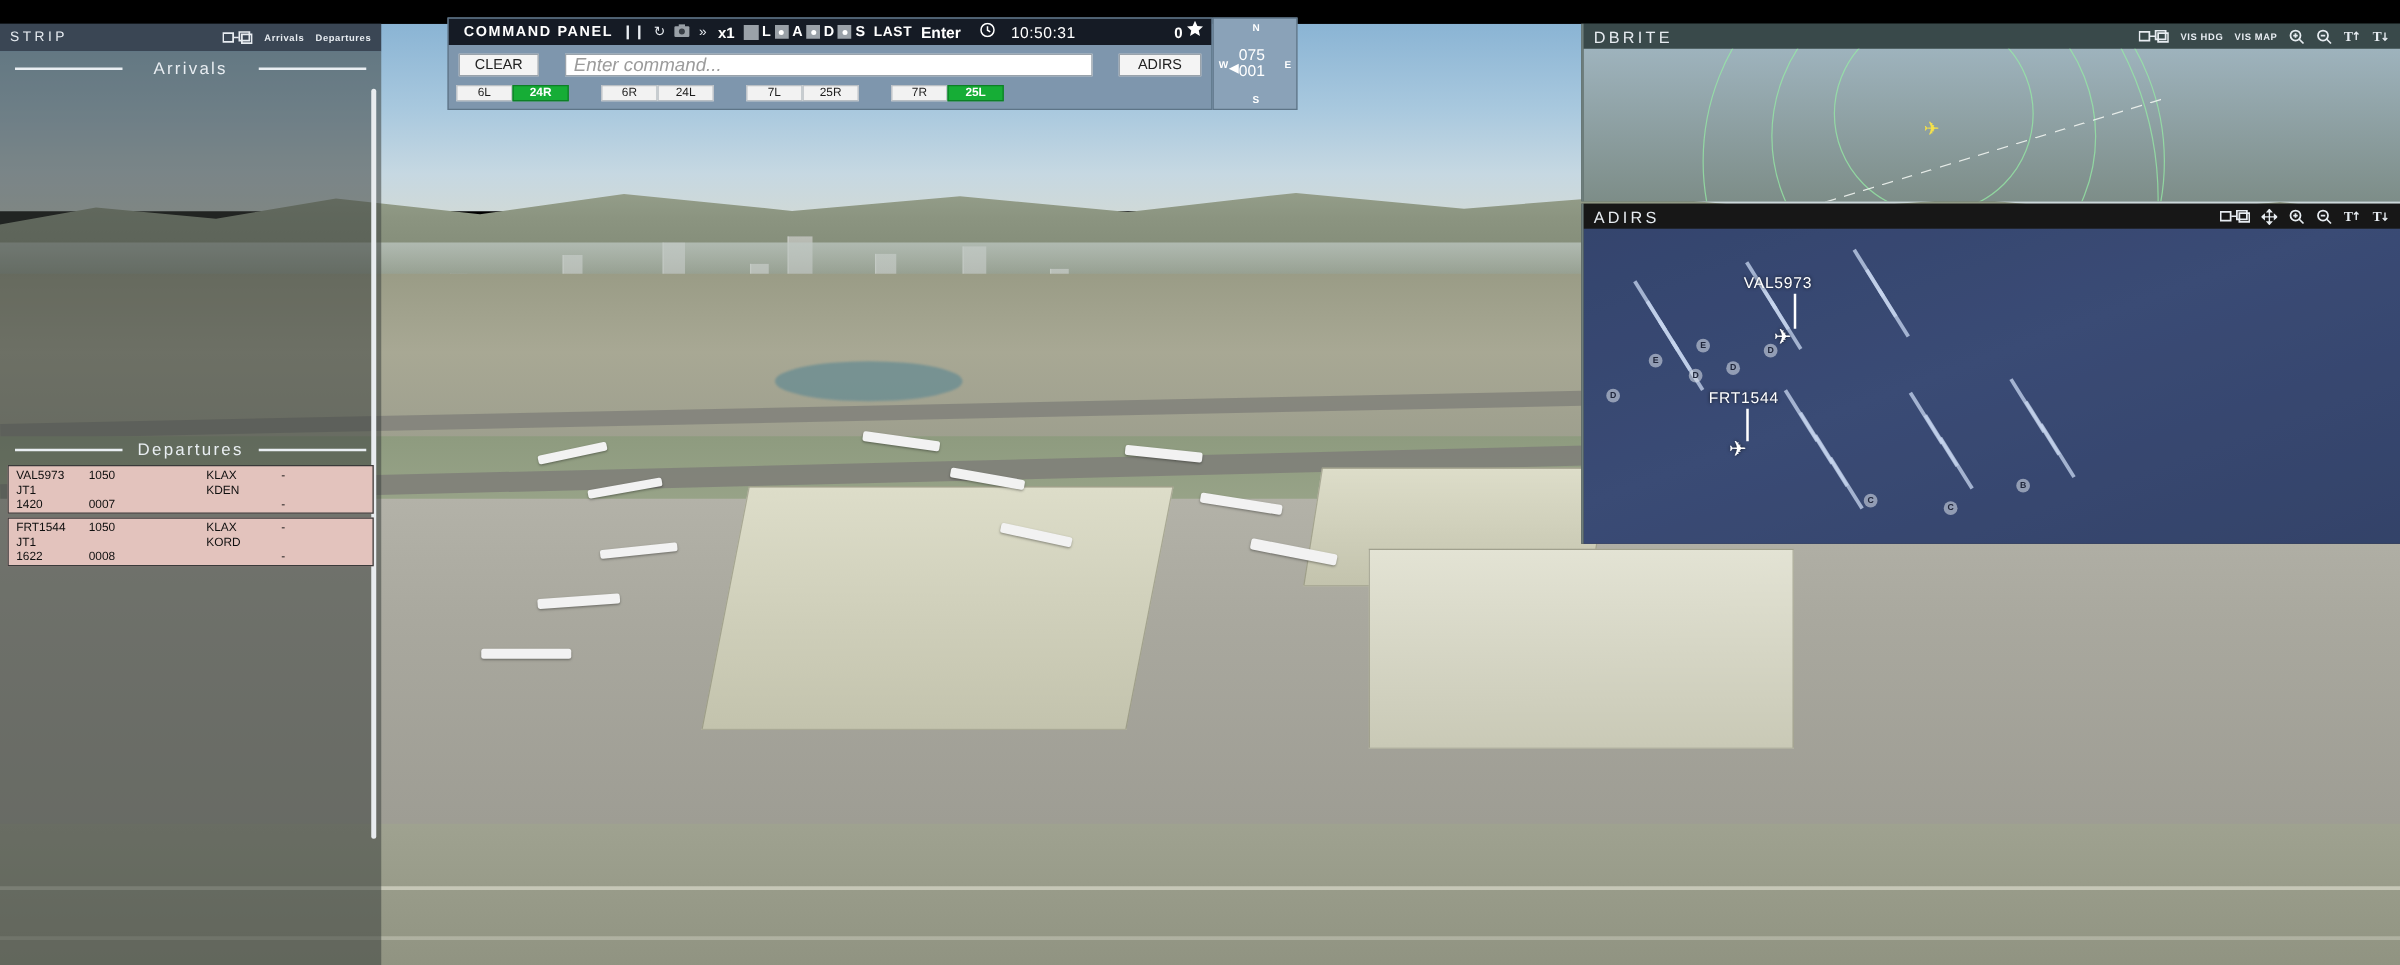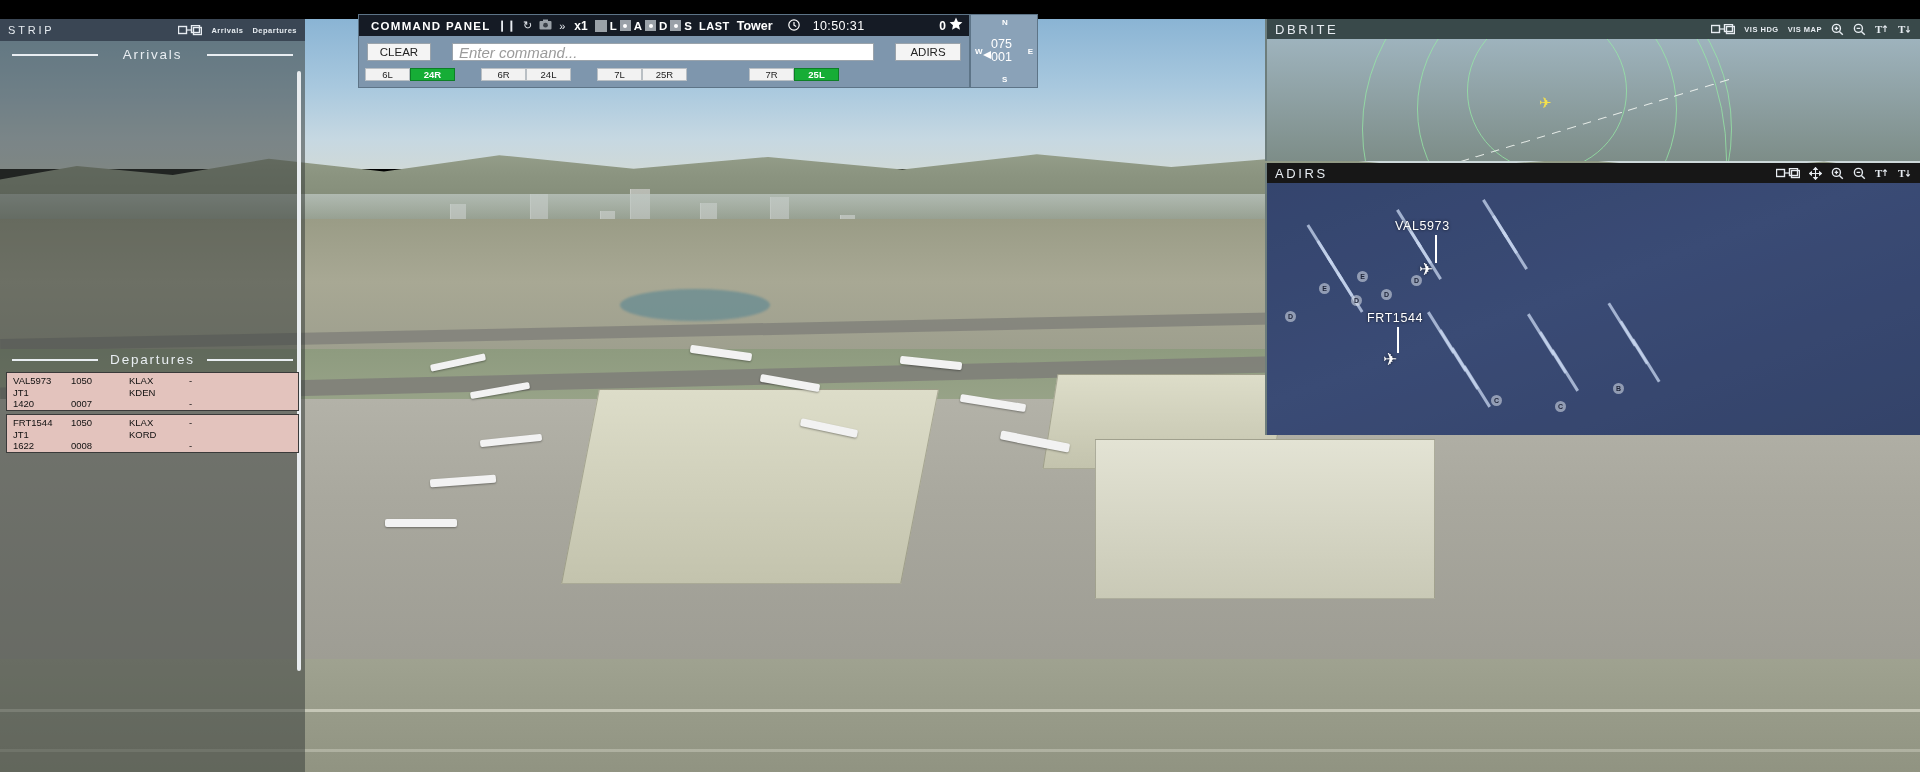--- a/index.html
+++ b/index.html
@@ -79,21 +79,21 @@
     width:86px; height:2px; background:#e9eef2; }
   .sect-head:before { left:12px; } .sect-head:after { right:12px; }
   .strip-arrivals { position:absolute; left:0; top:0; width:305px; height:305px; }
   .strip-divider { position:absolute; left:297px; top:30px; width:4px; height:600px;
     background:#e8ecef; border-radius:2px; }
   .strip-departures { position:absolute; left:0; top:305px; width:305px; height:130px; }
   .fstrip { margin:0 6px 3px 6px; background:#e3c3bd; border:1px solid #3a3a3a;
     color:#101010; font-family:"Liberation Sans", sans-serif; font-size:9.5px;
     padding:2px 0 2px 6px; line-height:11.5px; position:relative; height:39px; }
   .fs-row { display:flex; }
-  .fs-c1 { width:58px; } .fs-c2 { width:58px; } .fs-c3 { width:60px; } .fs-c4 { width:40px; }
+  .fs-c1 { width:58px; } .fs-c2 { width:58px; } .fs-c3 { width:60px;margin-left:36px; } .fs-c4 { width:40px; }
 
   
   #cmd { position:absolute; left:358px; top:14px; width:612px; height:74px;
     background:#7e96ad; border:1px solid #5d7487; }
   .cmd-bar { height:21px; background:#151b25; display:flex; align-items:center;
     color:#fff; padding:0 6px; gap:7px; }
   .cmd-title { font-size:11.5px; letter-spacing:1.3px; font-weight:bold;
     margin-left:6px; }
   .cmd-ico { font-size:11px; color:#e9edf2; cursor:pointer; }
   .speed { font-size:12px; font-weight:bold; margin-left:2px; }
@@ -306,21 +306,21 @@
         <span class="swatch"></span>
         <span class="ch">L</span>
         <span class="dot"></span>
         <span class="ch">A</span>
         <span class="dot"></span>
         <span class="ch">D</span>
         <span class="dot"></span>
         <span class="ch">S</span>
       </span>
       <span class="cmd-last">LAST</span>
-      <span class="cmd-help">Tower</span>
+      <span class="cmd-help">Enter</span>
       <span class="cmd-ico" style="margin-left:8px;">
         <svg width="12" height="12" viewBox="0 0 12 12">
             <circle cx="6" cy="6" r="5.2" fill="none" stroke="#fff" stroke-width="1.2"></circle>
             <path d="M6 3v3.2l2.2 1.3" stroke="#fff" stroke-width="1.2" fill="none"></path>
           </svg>
       </span>
       <span class="cmd-clock">10:50:31</span>
       <span style="margin-left:auto;display:flex;align-items:center;gap:3px;">
         <span style="font-size:12px;font-weight:bold;">0</span>
         <span>
@@ -343,21 +343,21 @@
         <div class="rw-btn active">24R</div>
       </div>
       <div class="rw-group">
         <div class="rw-btn">6R</div>
         <div class="rw-btn">24L</div>
       </div>
       <div class="rw-group">
         <div class="rw-btn">7L</div>
         <div class="rw-btn">25R</div>
       </div>
-      <div class="rw-group" style="margin-right:0;margin-left:36px;">
+      <div class="rw-group" style="margin-right:0;">
         <div class="rw-btn">7R</div>
         <div class="rw-btn active">25L</div>
       </div>
     </div>
   </div>
 
   <div id="compass">
     <span class="cmp-n">N</span>
     <span class="cmp-w">W</span>
     <span class="cmp-e">E</span>

